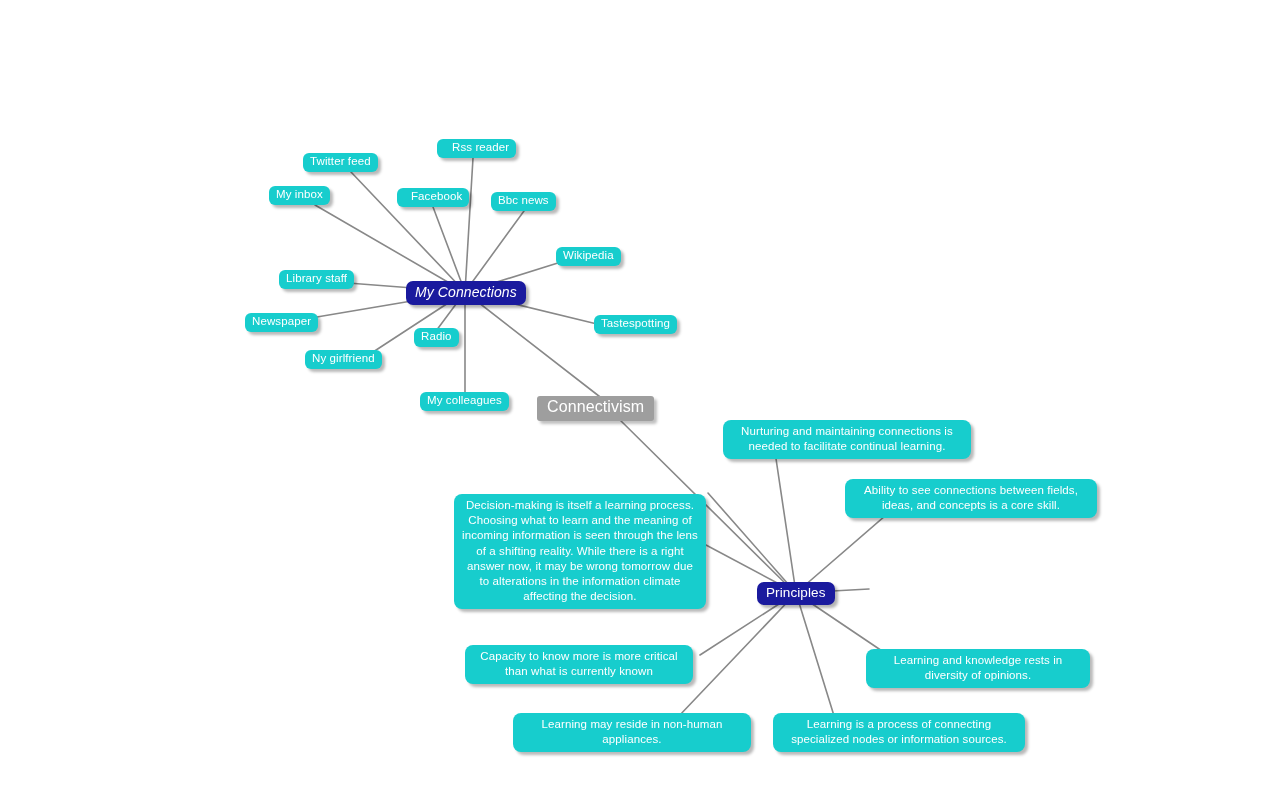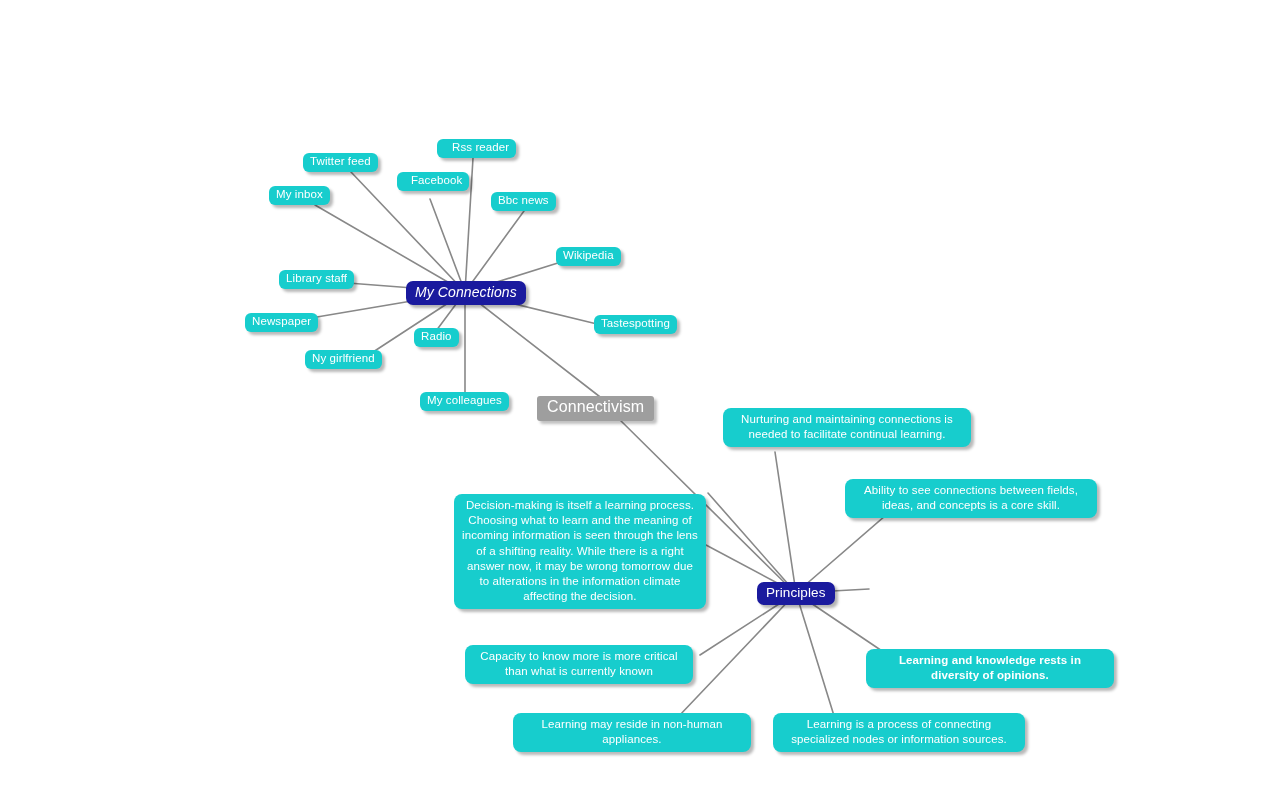--- a/index.html
+++ b/index.html
@@ -107,21 +107,21 @@
       <line x1="796" y1="593" x2="708" y2="493"></line>
     </g>
   </svg>
 
   <div class="node hub" style="left:406px; top:281px;font-style:italic;">My Connections</div>
 
   <div class="node leaf" style="left:437px; top:139px;padding-left:15px;">Rss reader</div>
 
   <div class="node leaf" style="left:303px; top:153px;">Twitter feed</div>
 
-  <div class="node leaf" style="left:397px; top:172px;padding-left:14px;">Facebook</div>
+  <div class="node leaf" style="left:397px; top:188px;padding-left:14px;">Facebook</div>
 
   <div class="node leaf" style="left:269px; top:186px;">My inbox</div>
 
   <div class="node leaf" style="left:491px; top:192px;">Bbc news</div>
 
   <div class="node leaf" style="left:556px; top:247px;">Wikipedia</div>
 
   <div class="node leaf" style="left:279px; top:270px;">Library staff</div>
 
   <div class="node leaf" style="left:594px; top:315px;">Tastespotting</div>
@@ -131,26 +131,26 @@
   <div class="node leaf" style="left:414px; top:328px;">Radio</div>
 
   <div class="node leaf" style="left:305px; top:350px;">Ny girlfriend</div>
 
   <div class="node leaf" style="left:420px; top:392px;">My colleagues</div>
 
   <div class="node theme" style="left:537px; top:396px;">Connectivism</div>
 
   <div class="node hub small" style="left:757px; top:582px;">Principles</div>
 
-  <div class="node para" style="left:723px; top:408px; width:248px;">Nurturing and maintaining connections is needed to facilitate continual learning.</div>
+  <div class="node para" style="left:723px; top:420px; width:248px;">Nurturing and maintaining connections is needed to facilitate continual learning.</div>
 
   <div class="node para" style="left:845px; top:479px; width:252px;">Ability to see connections between fields, ideas, and concepts is a core skill.</div>
 
 
-  <div class="node para" style="left:866px; top:649px; width:248px;font-weight:bold;">Learning and knowledge rests in diversity of opinions.</div>
+  <div class="node para" style="left:866px; top:649px; width:224px;">Learning and knowledge rests in diversity of opinions.</div>
 
   <div class="node para" style="left:737px; top:713px; width:252px;margin-left:36px;">Learning is a process of connecting specialized nodes or information sources.</div>
 
   <div class="node para" style="left:513px; top:713px; width:238px;">Learning may reside in non-human appliances.</div>
 
   <div class="node para" style="left:465px; top:645px; width:228px;">Capacity to know more is more critical than what is currently known</div>
 
   <div class="node para" style="left:454px; top:494px; width:252px;">Decision-making is itself a learning process. Choosing what to learn and the meaning of incoming information is seen through the lens of a shifting reality. While there is a right answer now, it may be wrong tomorrow due to alterations in the information climate affecting the decision.</div>
 
 </div>

